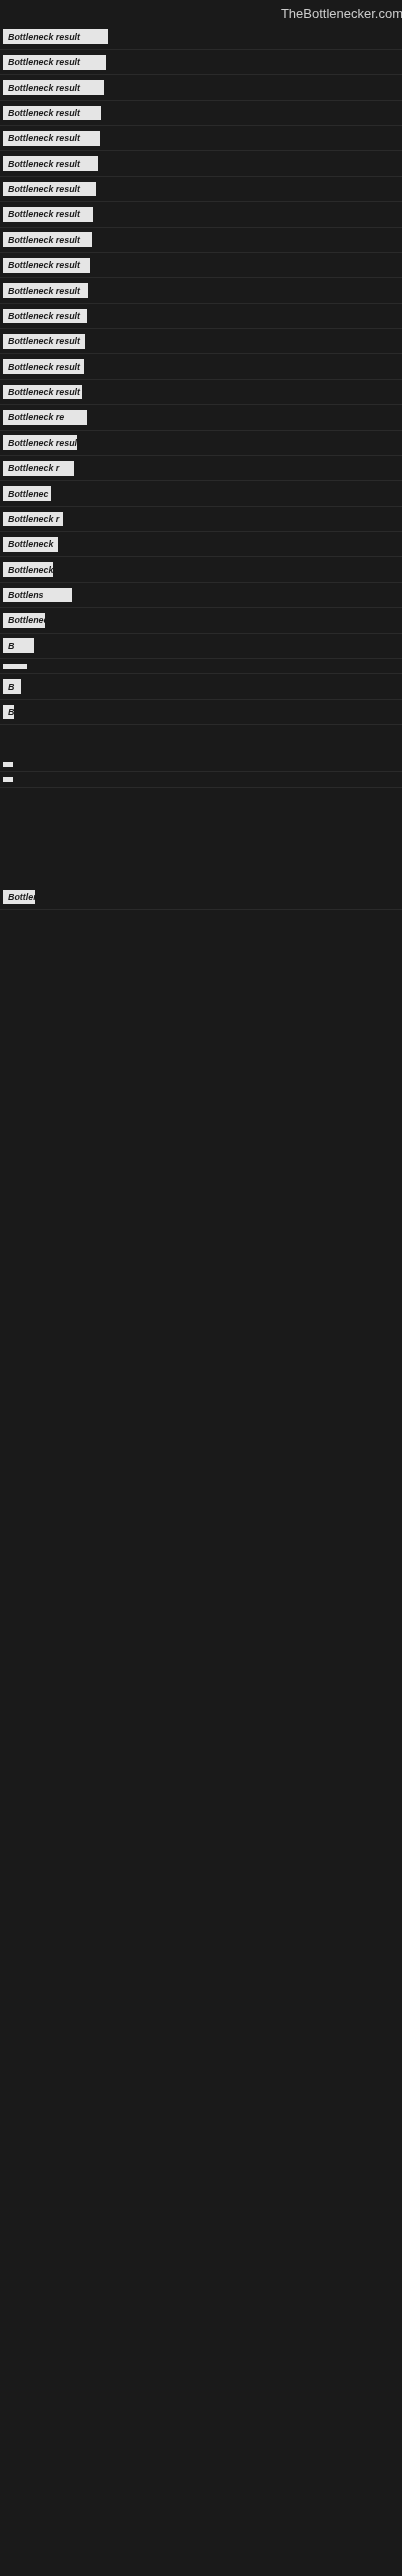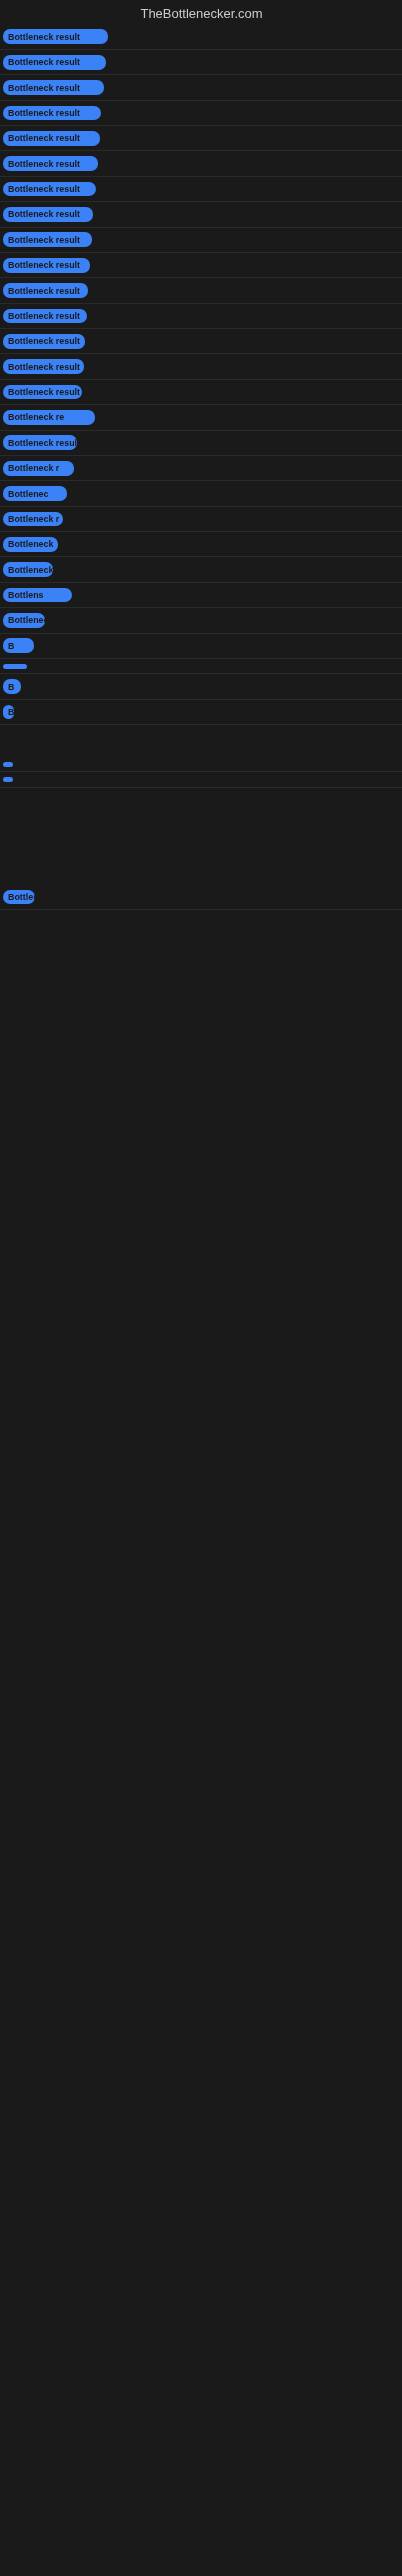--- a/index.html
+++ b/index.html
@@ -10,64 +10,65 @@
 
     body {
       width: 403px;
       min-height: 2576px;
       background-color: #1a1a1a;
       font-family: Arial, sans-serif;
       position: relative;
     }
 
     .site-title {
-      text-align: center;
+      text-align: right;
       color: #cccccc;
       font-size: 13px;
       padding: 6.4px 0 3.2px 0;
       font-weight: normal;
     }
 
     .bottleneck-item {
       display: flex;
       align-items: center;
       padding: 4.8px 3.2px;
       border-bottom: 0.8px solid #2a2a2a;
     }
 
     .bottleneck-badge {
-      background-color: #3b82f6;
+      background-color: #e5e5e5;
       color: #1a1a1a;
       font-size: 8.9px;
       font-weight: bold;
       padding: 2.4px 4.8px;
-      border-radius: 7px;
+      border-radius: 0;
       white-space: nowrap;
       overflow: hidden;
+      font-style: italic;
     }
 
     .item-0  .bottleneck-badge { width: 105px; font-size: 8.9px; }
     .item-1  .bottleneck-badge { width: 103px; font-size: 8.9px; }
     .item-2  .bottleneck-badge { width: 101px; font-size: 8.9px; }
     .item-3  .bottleneck-badge { width: 98px; font-size: 8.9px; }
     .item-4  .bottleneck-badge { width: 97px; font-size: 8.9px; }
     .item-5  .bottleneck-badge { width: 95px; font-size: 8.9px; }
     .item-6  .bottleneck-badge { width: 93px; font-size: 8.9px; }
     .item-7  .bottleneck-badge { width: 90px; font-size: 8.9px; }
     .item-8  .bottleneck-badge { width: 89px; font-size: 8.9px; }
     .item-9  .bottleneck-badge { width: 87px; font-size: 8.9px; }
     .item-10 .bottleneck-badge { width: 85px; font-size: 8.9px; }
     .item-11 .bottleneck-badge { width: 84px; font-size: 8.9px; }
     .item-12 .bottleneck-badge { width: 82px; font-size: 8.9px; }
     .item-13 .bottleneck-badge { width: 81px; font-size: 8.9px; }
     .item-14 .bottleneck-badge { width: 79px;  font-size: 8.9px; }
-    .item-15 .bottleneck-badge { width: 92px;  font-size: 8.9px; }
+    .item-15 .bottleneck-badge { width: 84px;  font-size: 8.9px; }
     .item-16 .bottleneck-badge { width: 74px;  font-size: 8.9px; }
     .item-17 .bottleneck-badge { width: 71px;  font-size: 8.9px; }
-    .item-18 .bottleneck-badge { width: 64px;  font-size: 8.9px; overflow: hidden; }
+    .item-18 .bottleneck-badge { width: 48px;  font-size: 8.9px; overflow: hidden; }
     .item-19 .bottleneck-badge { width: 60px;  font-size: 8.9px; overflow: hidden; }
     .item-20 .bottleneck-badge { width: 55px;  font-size: 8.9px; overflow: hidden; }
     .item-21 .bottleneck-badge { width: 50px;  font-size: 8.9px; overflow: hidden; }
     .item-22 .bottleneck-badge { width: 69px;  font-size: 8.9px; overflow: hidden; }
     .item-23 .bottleneck-badge { width: 42px;  font-size: 8.9px; overflow: hidden; }
     .item-24 .bottleneck-badge { width: 37px;  font-size: 8.9px; overflow: hidden; }
     .item-25 .bottleneck-badge { width: 31px;  font-size: 8.9px; overflow: hidden; }
     .item-26 .bottleneck-badge { width: 24px;  font-size: 8.9px; overflow: hidden; }
     .item-27 .bottleneck-badge { width: 17.7px;  font-size: 8.9px; overflow: hidden; }
     .item-28 .bottleneck-badge { width: 11.3px;  font-size: 8.9px; overflow: hidden; }

